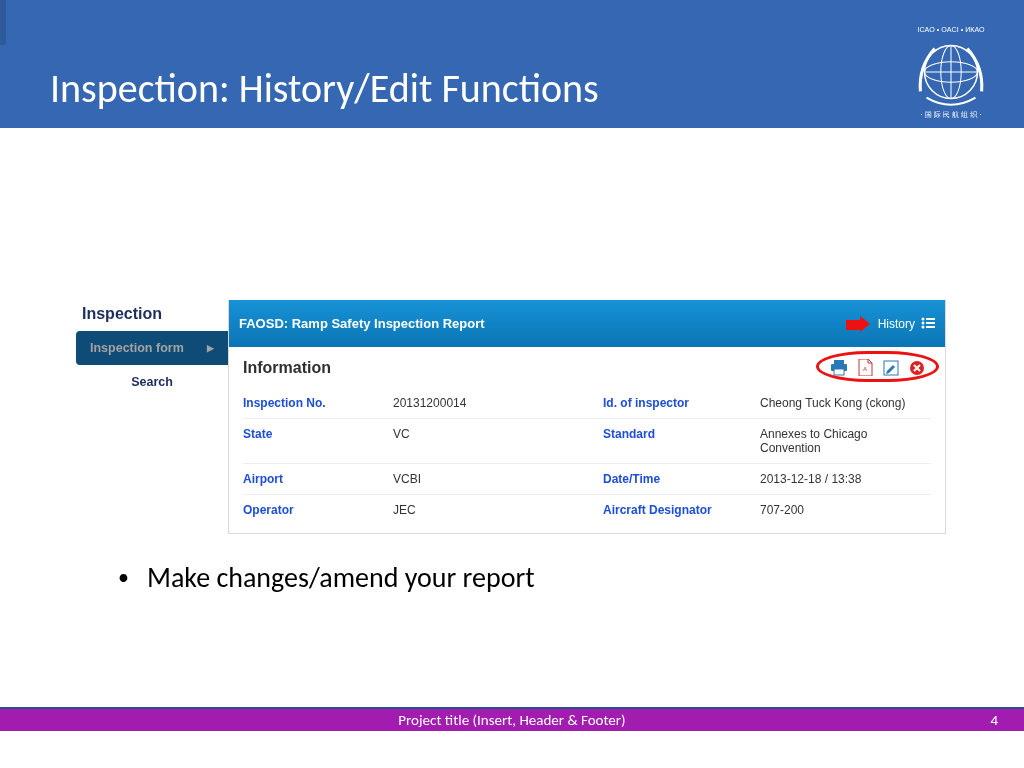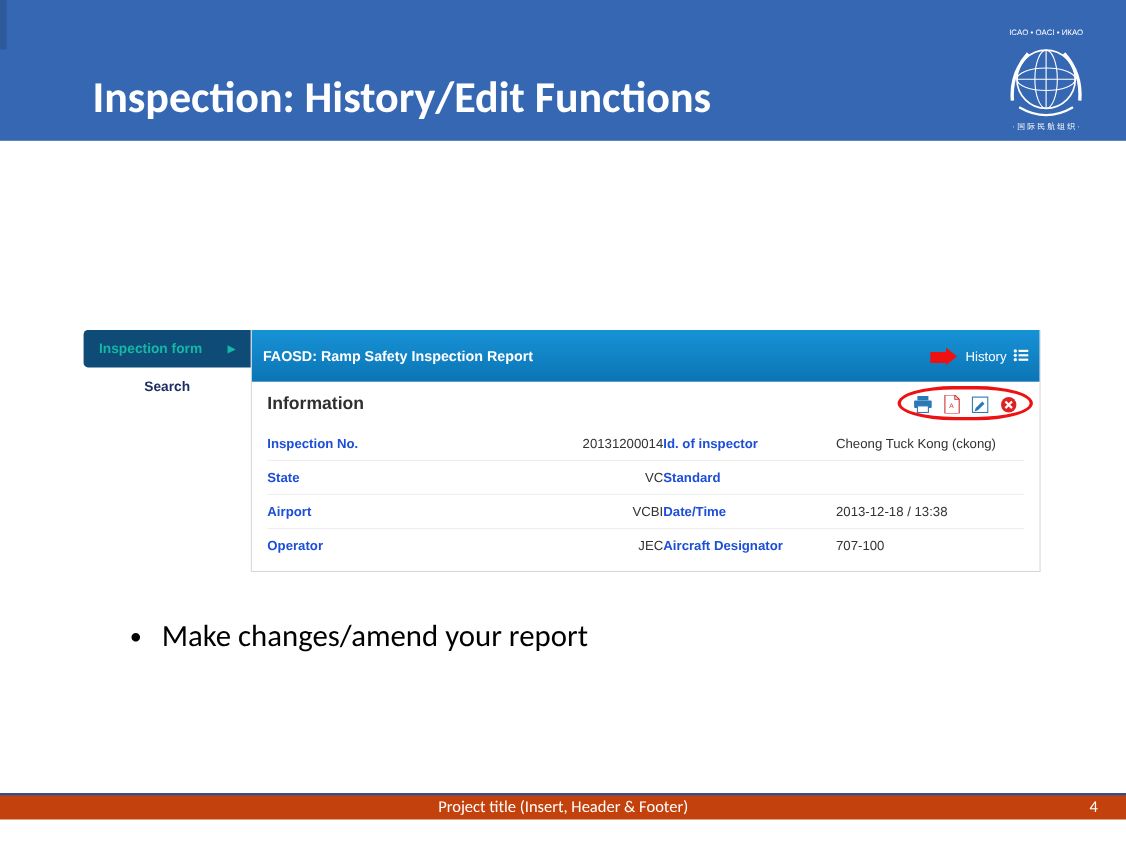--- a/index.html
+++ b/index.html
@@ -1,33 +1,33 @@
 <!DOCTYPE html>
 <html><head>
 <meta charset="utf-8">
 <style>
   * { box-sizing: border-box; margin: 0; padding: 0; }
   html, body { width: 1024px; height: 768px; font-family: Calibri, Arial, sans-serif; background: #fff; overflow: hidden; }
   .slide { width: 1024px; height: 768px; position: relative; background: #fff; }
 
   
   .header { position: absolute; top: 0; left: 0; right: 0; height: 128px; background: #3567b2; }
-  .header-title { position: absolute; left: 50px; top: 64px; color: #fff; font-size: 40px; font-weight: 700; margin-left: 34px; }
+  .header-title { position: absolute; left: 50px; top: 64px; color: #fff; font-size: 40px; font-weight: 400; }
   .header-accent { position: absolute; top: 0; left: 0; width: 6px; height: 45px; background: #2e5a9b; }
 
   
   .logo { position: absolute; right: 22px; top: 18px; width: 102px; height: 102px; }
   .logo svg { width: 100%; height: 100%; }
 
   
   .shot { position: absolute; left: 76px; top: 300px; width: 870px; background: #fff; font-family: Arial, Helvetica, sans-serif; font-size: 12.5px; color: #333; }
   .shot-row { display: flex; }
   .side { width: 152px; }
   .side-title { font-weight: 700; color: #1d2d5f; font-size: 16px; padding: 5px 6px 8px 6px; }
-  .side-item { background: #0e4b76; color: #14b8a6; font-size: 12.5px; font-weight: 700; padding: 10px 14px; display: flex; justify-content: space-between; align-items: center; border-top-left-radius: 4px; border-bottom-left-radius: 4px; }
+  .side-item { background: #0e4b76; color: #a3a3a3; font-size: 12.5px; font-weight: 700; padding: 10px 14px; display: flex; justify-content: space-between; align-items: center; border-top-left-radius: 4px; border-bottom-left-radius: 4px; }
   .side-item .tri { font-size: 9px; }
   .side-search { text-align: center; font-size: 12.5px; color: #1d2d5f; font-weight: 700; padding: 10px 0; }
 
   .main { flex: 1; border: 1px solid #d9d9d9; border-top: none; }
   .bar { background: linear-gradient(#1792d6, #0b75b5); color: #fff; font-size: 13px; font-weight: 700; padding: 16px 10px; display: flex; justify-content: space-between; align-items: center; }
   .bar-right { display: flex; gap: 6px; }
   .arrow-callout { width: 26px; height: 14px; position: relative; display: inline-block; }
   .arrow-callout::before { content: ""; position: absolute; left: 0; top: 3px; width: 14px; height: 8px; background: #e11; border: 1px solid #e11; }
   .arrow-callout::after { content: ""; position: absolute; left: 14px; top: -1px; width: 0; height: 0; border-top: 8px solid transparent; border-bottom: 8px solid transparent; border-left: 10px solid #e11; }
   .history-label { font-weight: 400; font-size: 12px; }
@@ -38,30 +38,30 @@
   .section-title { font-weight: 700; font-size: 16px; color: #2f2f2f; }
   .action-icons { position: relative; display: flex; gap: 10px; align-items: center; padding: 2px 6px; }
   .action-icons svg { display: block; }
   .circle-callout { position: absolute; left: -8px; top: -6px; right: -8px; bottom: -4px; border: 3px solid #e11; border-radius: 50% / 60%; pointer-events: none; }
 
   .grid { padding: 4px 14px 8px 14px; }
   .grow { border-bottom: 1px solid #eee; display: flex; padding: 8px 0; }
   .glabel, .gval { font-size: 12px; }
   .glabel { font-weight: 700; color: #1d4ed8; }
   .c1 { width: 150px; }
-  .c2 { width: 210px; text-align: right; }
+  .c2 { width: 210px; }
   .c3 { width: 157px; }
   .c4 { flex: 1; }
 
   
   .bullet-row { position: absolute; left: 118px; top: 560px; display: flex; align-items: center; font-size: 28px; color: #000; }
   .bullet-dot { font-size: 22px; margin-right: 18px; line-height: 1; }
 
   
-  .footer { position: absolute; left: 0; right: 0; bottom: 23px; height: 24px; background: #c2410c; border-top: 2px solid #284f8f; display: flex; align-items: center; justify-content: center; color: #fff; font-size: 15px; }
+  .footer { position: absolute; left: 0; right: 0; bottom: 37px; height: 24px; background: #a21caf; border-top: 2px solid #284f8f; display: flex; align-items: center; justify-content: center; color: #fff; font-size: 15px; }
   .footer .num { position: absolute; right: 26px; }
 </style>
 </head>
 <body>
 
 <div class="slide">
 
   <div class="header">
     <div class="header-accent"></div>
     <div class="header-title">Inspection: History/Edit Functions</div>
@@ -78,20 +78,21 @@
         <path d="M50 8 A42 42 0 0 1 92 50" fill="none" stroke="#fff" stroke-width="0"></path>
         <text x="50" y="14" text-anchor="middle" fill="#fff" font-size="7" font-family="Arial">ICAO • OACI • ИКАО</text>
         <text x="50" y="97" text-anchor="middle" fill="#fff" font-size="7" font-family="Arial">· 国 际 民 航 组 织 ·</text>
       </svg>
     </div>
   </div>
 
   <div class="shot">
     <div class="shot-row">
       <div class="side">
+        <div class="side-title">Inspection</div>
         <div class="side-item">
           <span>Inspection form</span>
           <span class="tri">▶</span>
         </div>
         <div class="side-search">Search</div>
       </div>
 
       <div class="main">
         <div class="bar">
           <span>FAOSD: Ramp Safety Inspection Report</span>
@@ -152,32 +153,33 @@
           <div class="grow">
             <div class="glabel c1">Inspection No.</div>
             <div class="gval c2">20131200014</div>
             <div class="glabel c3">Id. of inspector</div>
             <div class="gval c4">Cheong Tuck Kong (ckong)</div>
           </div>
           <div class="grow">
             <div class="glabel c1">State</div>
             <div class="gval c2">VC</div>
             <div class="glabel c3">Standard</div>
+            <div class="gval c4">Annexes to Chicago Convention</div>
           </div>
           <div class="grow">
             <div class="glabel c1">Airport</div>
             <div class="gval c2">VCBI</div>
             <div class="glabel c3">Date/Time</div>
             <div class="gval c4">2013-12-18 / 13:38</div>
           </div>
           <div class="grow" style="border-bottom:none">
             <div class="glabel c1">Operator</div>
             <div class="gval c2">JEC</div>
             <div class="glabel c3">Aircraft Designator</div>
-            <div class="gval c4">707-100</div>
+            <div class="gval c4">707-200</div>
           </div>
         </div>
       </div>
     </div>
   </div>
 
   <div class="bullet-row">
     <span class="bullet-dot">•</span>
     <span>Make changes/amend your report</span>
   </div>

